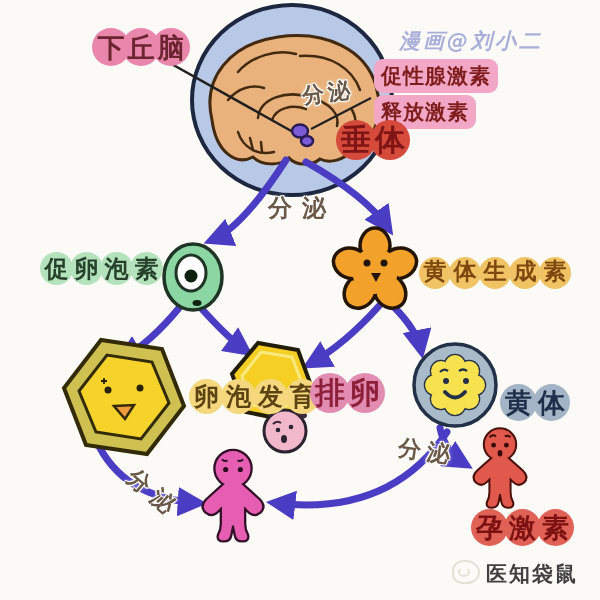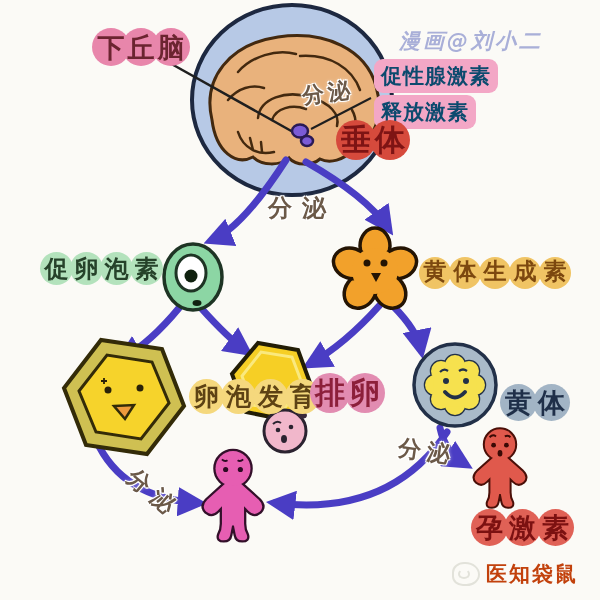--- a/index.html
+++ b/index.html
@@ -9,30 +9,30 @@
 
   .abs{position:absolute;white-space:nowrap;}
 
   
   .bubbles span{display:inline-flex;align-items:center;justify-content:center;
     width:var(--d);height:var(--d);border-radius:50%;
     background:var(--bg);color:var(--fg);
     font-size:var(--fs);font-weight:bold;margin-left:var(--ov);line-height:1;}
   .bubbles span:first-child{margin-left:0;}
 
-  .pill{display:block;width:fit-content;background:#f3a7c6;color:#0c4a6e;
+  .pill{display:block;width:fit-content;background:#f3a7c6;color:#7f1d1d;
     font-size:21px;font-weight:bold;padding:3px 7px;border-radius:9px;margin-bottom:2px;
     letter-spacing:1px;}
 
   .secretion{color:#6b5948;font-weight:bold;
     text-shadow:-1px -1px 0 #fff,1px -1px 0 #fff,-1px 1px 0 #fff,1px 1px 0 #fff,0 0 4px #fff;}
 
   .wm-top{color:#a9afd8;font-size:21px;font-weight:600;letter-spacing:3px;font-style:italic;}
-  .wm-bottom{color:#c2410c;font-size:21px;font-weight:bold;letter-spacing:2px;
-    display:flex;align-items:center;gap:6px;}
+  .wm-bottom{color:#404040;font-size:21px;font-weight:bold;letter-spacing:2px;
+    display:flex;gap:6px;}
   .wm-logo{display:inline-block;width:24px;height:20px;border:2.5px solid #e2e2da;
     border-radius:50% 60% 55% 45%;position:relative;}
   .wm-logo::after{content:"";position:absolute;left:4px;top:5px;width:8px;height:6px;
     border:2px solid #e2e2da;border-radius:50%;border-top-color:transparent;}
 </style>
 </head>
 <body>
 
 <div class="canvas">
 

